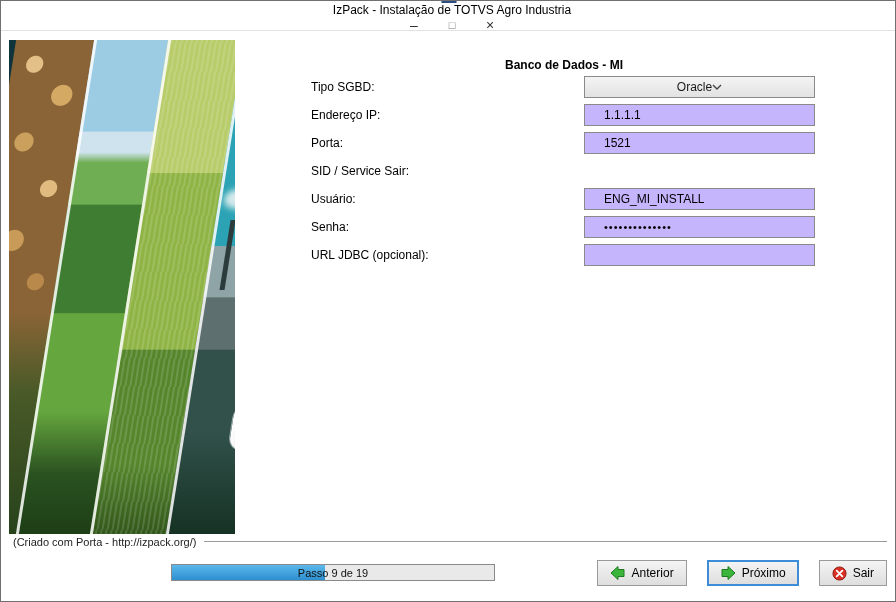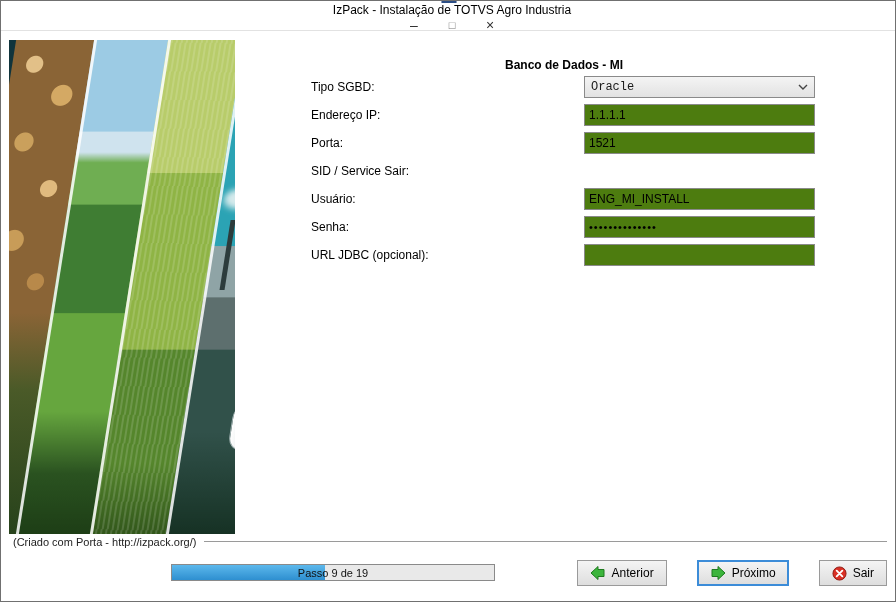--- a/index.html
+++ b/index.html
@@ -100,32 +100,31 @@
 
   
   .form { position: absolute; left: 310px; top: 44px; width: 504px; }
   .form-row { display: flex; align-items: center; height: 22px; margin-bottom: 6px; gap: 20px; }
   .form-label { width: 253px; font-size: 12px; color: #000; }
   .field { flex: 1; height: 22px; }
   input.field {
     border: 1px solid #8a8a8a;
     font-family: "Liberation Sans", sans-serif;
     font-size: 12px;
-    padding: 0 4px;
-    background: #4d7c0f;
+    padding: 0 19px;
+    background: #c4b5fd;
     outline: none;
   }
   input.pwd { letter-spacing: 1px; font-size: 11px; }
   .combo {
-    display: flex; align-items: center; justify-content: space-between;
+    display: flex; align-items: center; justify-content: center;
     border: 1px solid #8a8a8a;
     background: linear-gradient(#f4f4f4,#e2e2e2);
     padding: 0 6px;
     cursor: default;
-    font-family: Liberation Mono, monospace;
   }
   .combo-value { font-size: 12px; }
 
   
   .credit-row {
     position: absolute; left: 12px; right: 8px; top: 504px;
     display: flex; align-items: center;
   }
   .credit-text { font-size: 11px; color: #222; white-space: nowrap; }
   .etched-line {
@@ -140,21 +139,21 @@
     border: 1px solid #8a8a8a;
     background: #e9e9e9;
   }
   .progress-fill { height: 100%; background: linear-gradient(#5cb8ec,#2e8fd0); }
   .progress-label {
     position: absolute; left: 0; right: 0; top: 0; bottom: 0;
     display: flex; align-items: center; justify-content: center;
     font-size: 11px; color: #111;
   }
 
-  .nav-buttons { position: absolute; right: 0; top: 4px; display: flex; gap: 30px; }
+  .nav-buttons { position: absolute; right: 0; top: 4px; display: flex; gap: 20px; }
   .btn {
     height: 26px;
     display: flex; align-items: center; gap: 6px;
     padding: 0 12px;
     background: linear-gradient(#f4f4f4,#dedede);
     border: 1px solid #9a9a9a;
     font-family: "Liberation Sans", sans-serif;
     font-size: 12px; color: #000;
     cursor: default;
   }

